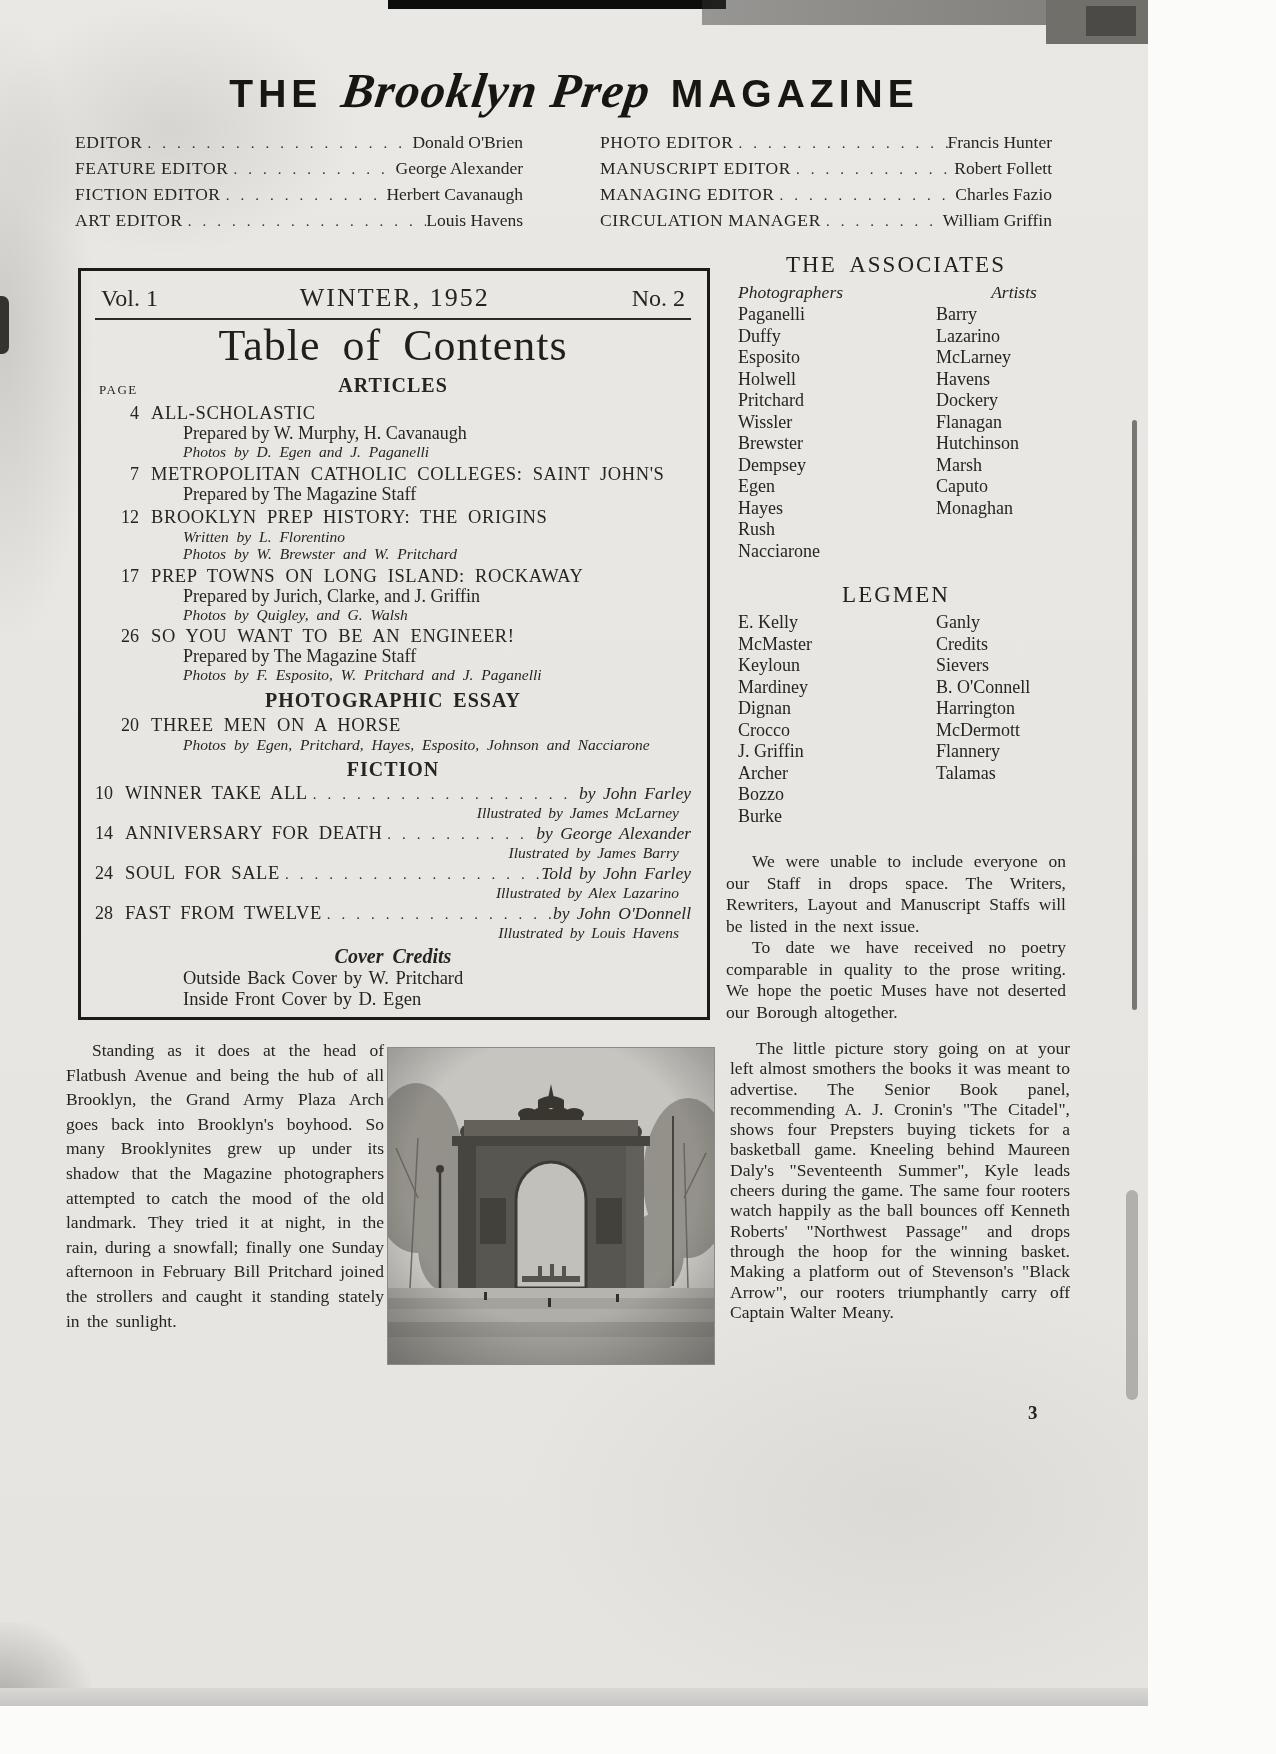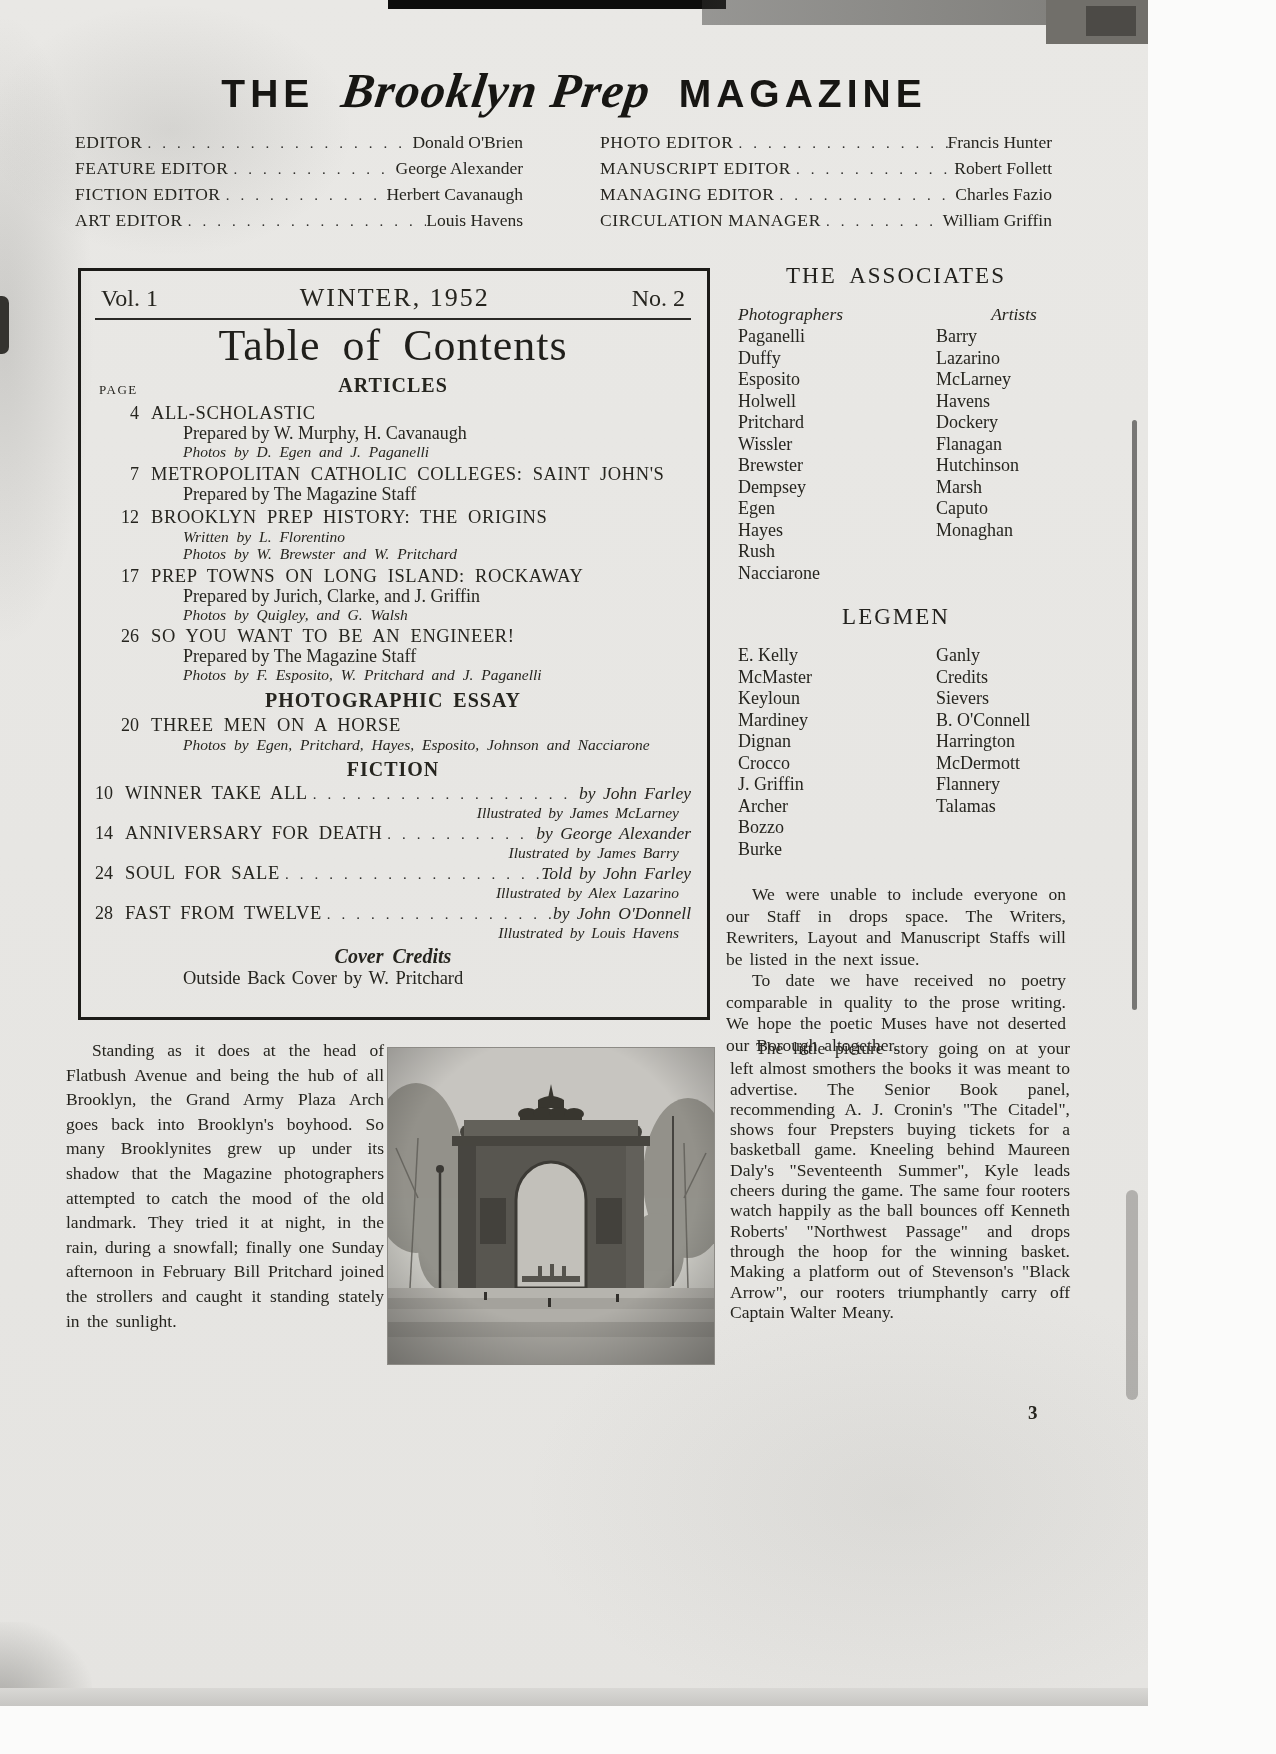--- a/index.html
+++ b/index.html
@@ -19,21 +19,21 @@
   .art-corner{left:1046px;top:0;width:102px;height:44px;background:#716f6a;}
   .art-corner-inner{left:1086px;top:6px;width:50px;height:30px;background:#4c4a46;}
   .art-rightstreak{left:1132px;top:420px;width:5px;height:590px;background:rgba(28,28,26,.55);border-radius:3px;}
   .art-rightblob{left:1126px;top:1190px;width:12px;height:210px;background:rgba(80,78,74,.35);border-radius:8px;}
   .art-leftmark{left:0;top:296px;width:9px;height:58px;background:#34332f;border-radius:0 7px 7px 0;}
   .art-bottomband{left:0;top:1688px;width:1148px;height:18px;background:linear-gradient(#d9d8d5,#c7c6c3);}
   .art-bottomleft{left:0;top:1622px;width:92px;height:84px;background:radial-gradient(ellipse at 0 100%, rgba(120,119,115,.55), transparent 75%);}
 
   
   .masthead{position:absolute;left:70px;top:62px;width:1008px;display:flex;justify-content:center;
-            align-items:baseline;gap:28px;white-space:nowrap;}
+            align-items:baseline;gap:20px;white-space:nowrap;}
   .mh-block{font-family:"Liberation Sans","DejaVu Sans",sans-serif;font-weight:900;font-size:39px;
             letter-spacing:5px;color:#171613;}
   .mh-script{font-size:49px;font-style:italic;font-weight:700;display:inline-block;
              transform:skewX(-8deg);letter-spacing:1px;color:#171613;}
 
   
   .editors{position:absolute;top:132px;font-size:17.5px;}
   .editors-left{left:75px;width:448px;}
   .editors-right{left:600px;width:452px;}
   .ed-row{display:flex;align-items:baseline;height:26px;}
@@ -66,21 +66,21 @@
   .fic-title{font-size:18.5px;letter-spacing:.6px;word-spacing:4px;white-space:nowrap;}
   .fic-by{font-style:italic;font-size:17.5px;white-space:nowrap;word-spacing:3px;}
   .fic-ill{font-style:italic;font-size:15.5px;line-height:17px;text-align:right;
            padding-right:12px;word-spacing:3px;}
   .cover-credits{margin-top:4px;}
   .cc-head{text-align:center;font-style:italic;font-weight:700;font-size:20px;word-spacing:4px;}
   .cc-line{margin-left:88px;font-size:18.5px;line-height:20.5px;word-spacing:2px;}
 
   
   .right-col{position:absolute;left:726px;top:248px;width:340px;}
-  .assoc-head,.legmen-head{text-align:center;font-weight:400;font-size:23px;margin:15px;
+  .assoc-head,.legmen-head{text-align:center;font-weight:400;font-size:23px;margin:4px;
                            letter-spacing:2px;word-spacing:6px;color:#23221e;}
   .two-col{display:flex;margin-top:4px;}
   .col1{width:210px;padding-left:12px;box-sizing:border-box;}
   .col2{flex:1;}
   .col-head{font-style:italic;font-size:17.5px;height:22px;}
   .col2-head{text-align:center;padding-left:26px;}
   .name-line{font-size:18px;line-height:21.5px;}
   .legmen-head{margin-top:20px;}
   .staff-note{margin:0;font-size:17.5px;line-height:21.5px;text-align:justify;
               text-indent:26px;word-spacing:2.5px;}
@@ -258,20 +258,21 @@
         <span class="fic-title">FAST FROM TWELVE</span>
         <span class="dots">..........................................................................................</span>
         <span class="fic-by">by John O'Donnell</span>
       </div>
       <div class="fic-ill">Illustrated by Louis Havens</div>
     </div>
 
     <div class="cover-credits">
       <div class="cc-head">Cover Credits</div>
       <div class="cc-line">Outside Back Cover by W. Pritchard</div>
+      <div class="cc-line">Inside Front Cover by D. Egen</div>
 
     </div>
   </section>
 
   <aside class="right-col">
     <h2 class="assoc-head">THE ASSOCIATES</h2>
     <div class="two-col">
       <div class="col1">
         <div class="col-head">Photographers</div>
         <div class="name-line">Paganelli</div>

